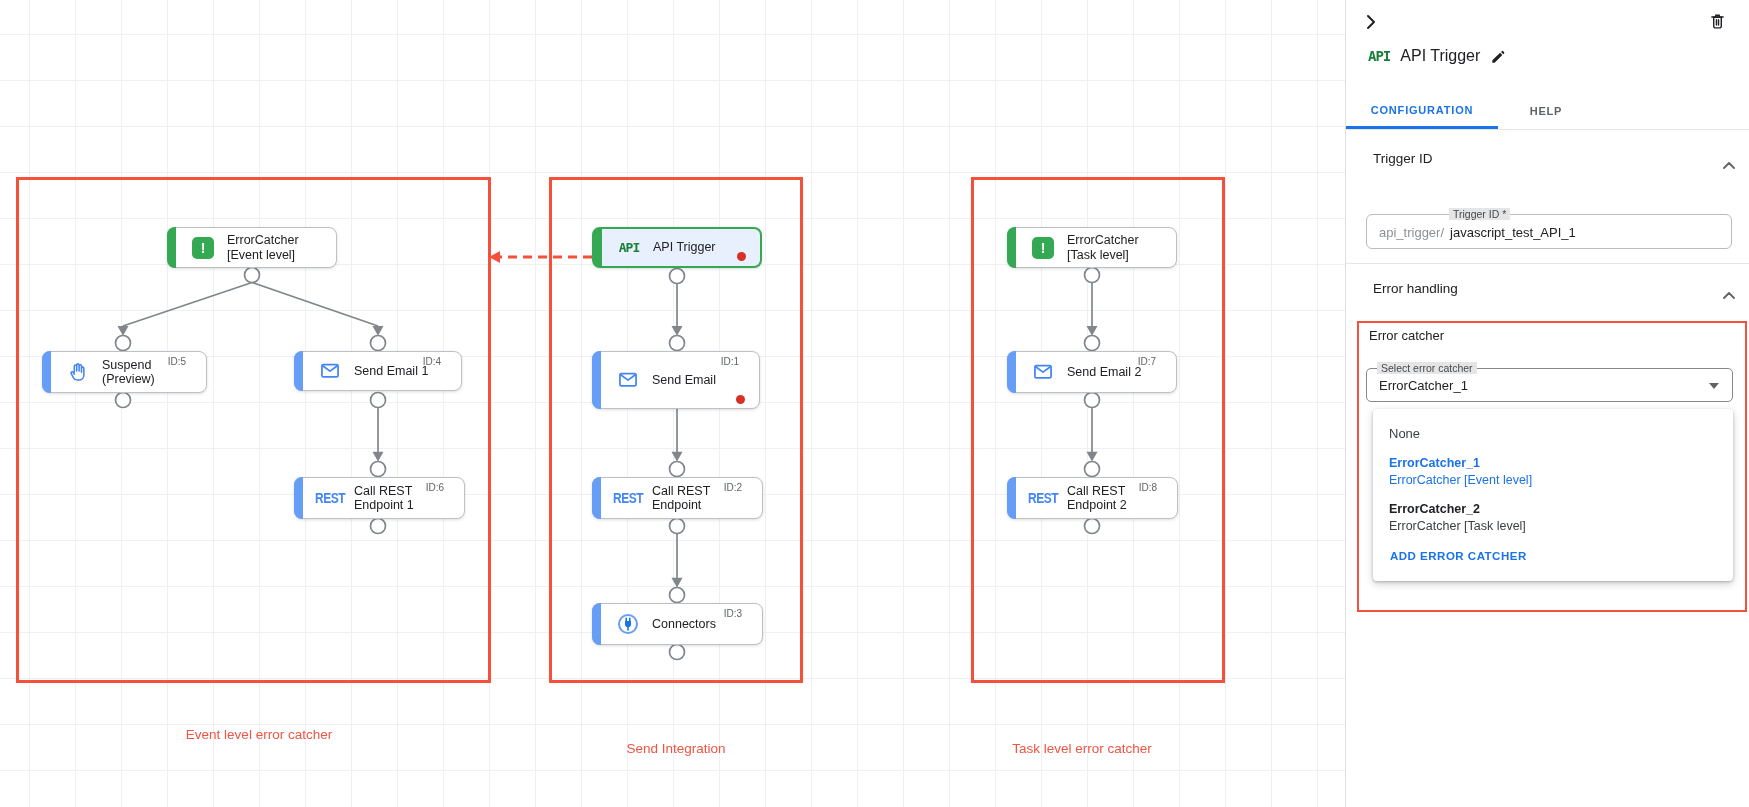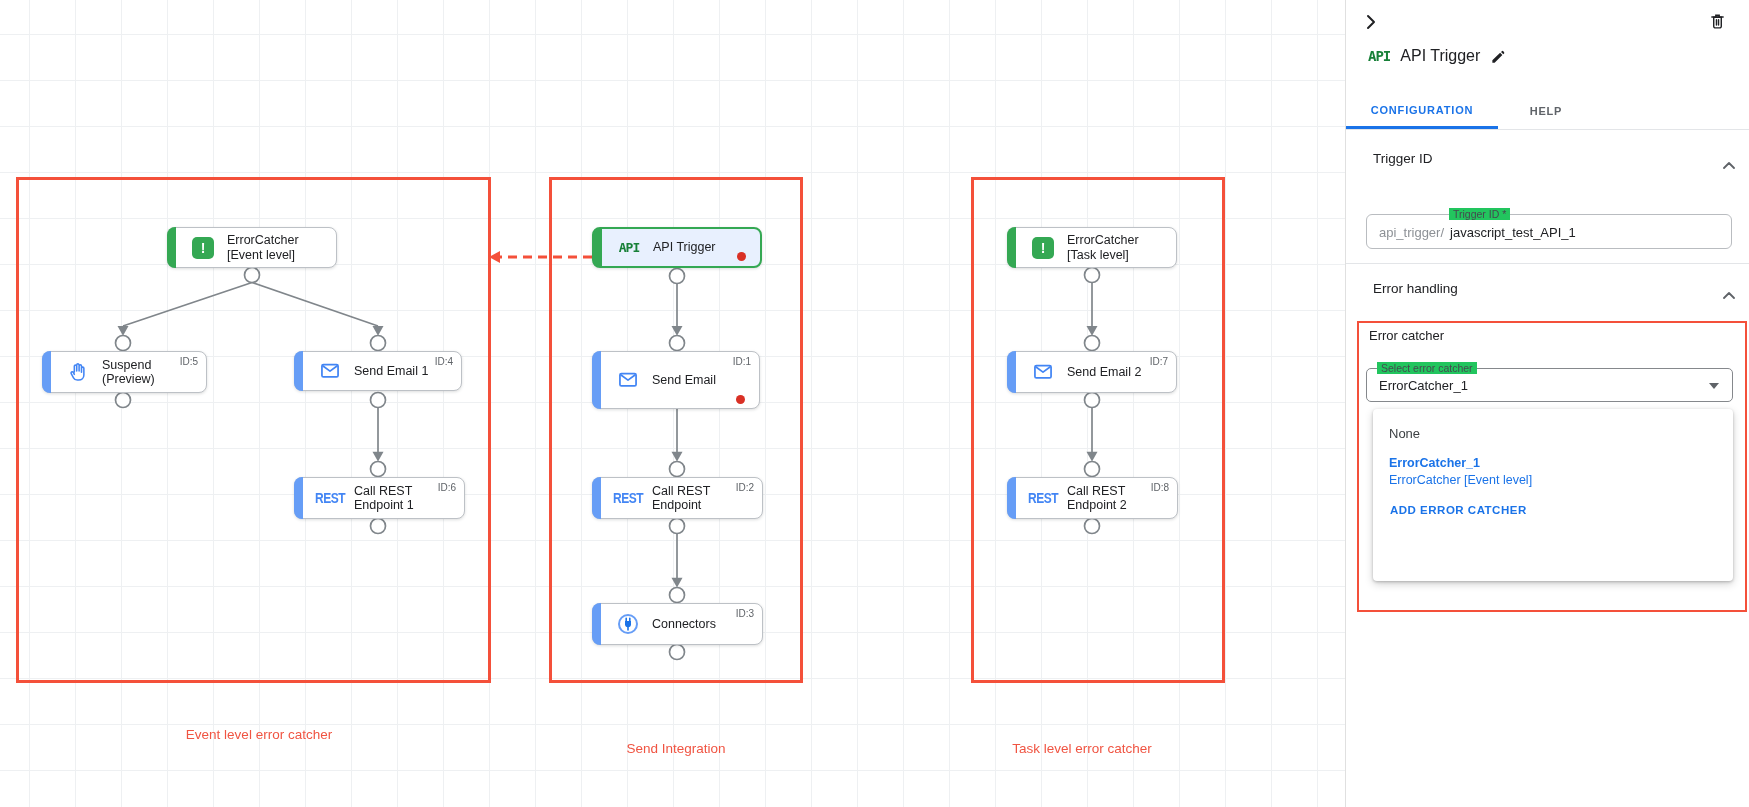--- a/index.html
+++ b/index.html
@@ -20,21 +20,21 @@
   svg.edges { position:absolute; left:0; top:0; z-index:1; }
 
   .node { position:absolute; background:#fff; border:1px solid #bdc1c6; border-radius:8px;
     box-shadow:0 1px 3px rgba(60,64,67,.18); display:flex; align-items:center; z-index:2; }
   .node .bar { position:absolute; left:-1px; top:-1px; bottom:-1px; width:9px; border-radius:8px 0 0 8px; }
   .bar.blue { background:#669df6; }
   .bar.green { background:#34a853; }
   .node.trigger { background:#e8f0fe; border:2px solid #34a853; }
   .nicon { margin-left:20px; width:30px; display:flex; align-items:center; justify-content:center; flex:none; }
   .nlabel { margin-left:9px; font-size:12.5px; font-weight:500; color:#202124; line-height:14.5px; }
-  .nid { position:absolute; top:4px; right:8px; font-size:10px; color:#5f6368; font-weight:400; }
+  .nid { position:absolute; top:4px; right:20px; font-size:10px; color:#5f6368; font-weight:400; }
   .reddot { position:absolute; width:9px; height:9px; border-radius:50%; background:#d93025; }
   .ecicon { width:22px; height:22px; background:#34a853; border-radius:5px; color:#fff; font-weight:700;
     font-size:14px; display:flex; align-items:center; justify-content:center; }
   .apitext { font-family:"DejaVu Sans Mono", monospace; font-weight:700; font-size:13px; color:#188038; letter-spacing:-1px; }
   .resttext { font-weight:700; font-size:12px; color:#4285f4; letter-spacing:-0.5px; transform:scaleY(1.15); }
 
   
   .panel { position:absolute; left:1345px; top:0; width:404px; height:807px; background:#fff;
     border-left:1px solid #e0e0e0; z-index:6; }
   .iconbtn { position:absolute; width:24px; height:24px; display:flex; align-items:center; justify-content:center; cursor:pointer; }
@@ -44,21 +44,21 @@
   .tab { height:36px; display:flex; align-items:center; justify-content:center;
     font-size:11px; font-weight:700; letter-spacing:.8px; cursor:pointer; }
   .tab.active { color:#1a73e8; border-bottom:3px solid #1a73e8; }
   .tab.inactive { color:#5f6368; }
   .hdivider { position:absolute; left:0; width:404px; height:1px; background:#e3e5e8; }
 
   .sectionhead { position:absolute; left:27px; font-size:13.5px; font-weight:500; color:#202124; }
   .sectionchevron { position:absolute; right:14px; }
 
   .mfield { position:absolute; border:1px solid #b9bcc0; border-radius:6px; background:#fff; }
-  .mlabel { position:absolute; top:-7px; font-size:10.5px; color:#454a4f; background:#22c55e; padding:0 4px; white-space:nowrap; }
+  .mlabel { position:absolute; top:-7px; font-size:10.5px; color:#454a4f; background:#e5e5e5; padding:0 4px; white-space:nowrap; }
   .mvalue { position:absolute; left:12px; top:50%; transform:translateY(-50%); font-size:13px; color:#202124; white-space:nowrap; }
   .mprefix { color:#8d9196; margin-right:6px; }
   .caret { position:absolute; right:13px; top:50%; margin-top:-2px; width:0; height:0;
     border-left:5px solid transparent; border-right:5px solid transparent; border-top:6px solid #5f6368; }
 
   .err-redbox { position:absolute; left:11px; top:321px; width:390px; height:291px; border:2.5px solid #f4503a; z-index:9; pointer-events:none; }
   .subhead { position:absolute; left:23px; top:328px; font-size:13px; color:#202124; }
 
   .menu { position:absolute; left:27px; top:409px; width:360px; height:172px; background:#fff; border-radius:4px;
     box-shadow:0 1px 3px rgba(0,0,0,.22), 0 3px 8px rgba(0,0,0,.18); z-index:8; padding:12px 16px 0 16px; }
@@ -332,17 +332,21 @@
       <span class="mvalue">ErrorCatcher_1</span>
       <span class="caret"></span>
     </div>
 
     <div class="menu">
       <div class="none">None</div>
       <div class="opt blue">
         <div class="name">ErrorCatcher_1</div>
         <div class="desc">ErrorCatcher [Event level]</div>
       </div>
+      <div class="opt dark">
+        <div class="name">ErrorCatcher_2</div>
+        <div class="desc">ErrorCatcher [Task level]</div>
+      </div>
       <div class="addbtn">ADD ERROR CATCHER</div>
     </div>
 
   </div>
 </div>
 
 </body></html>

